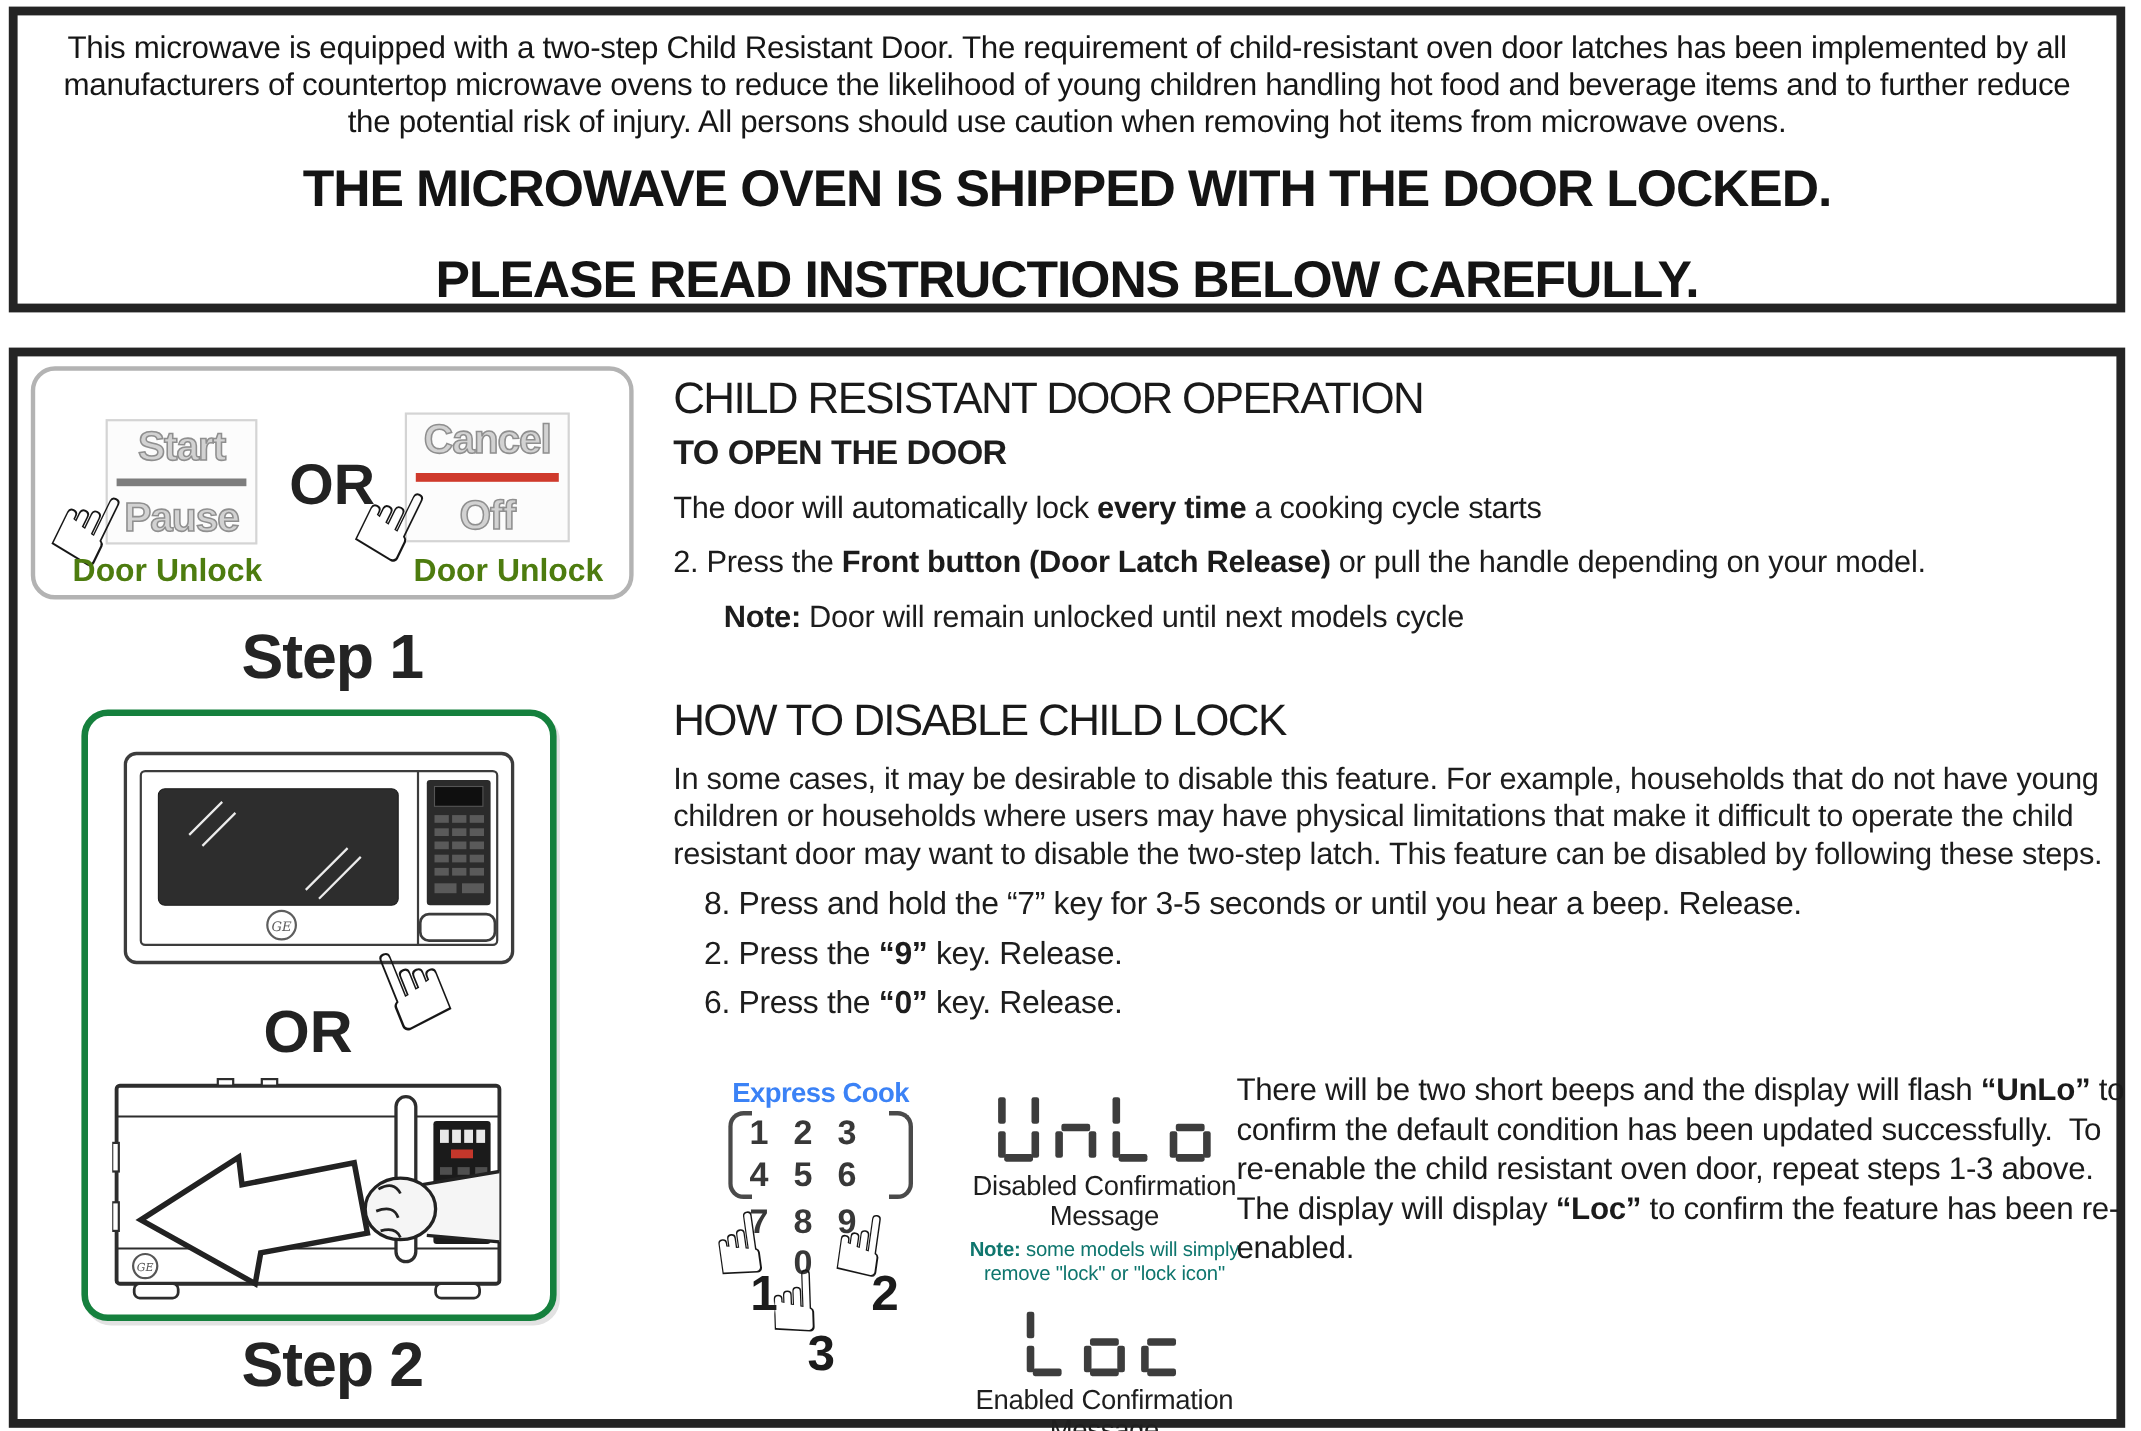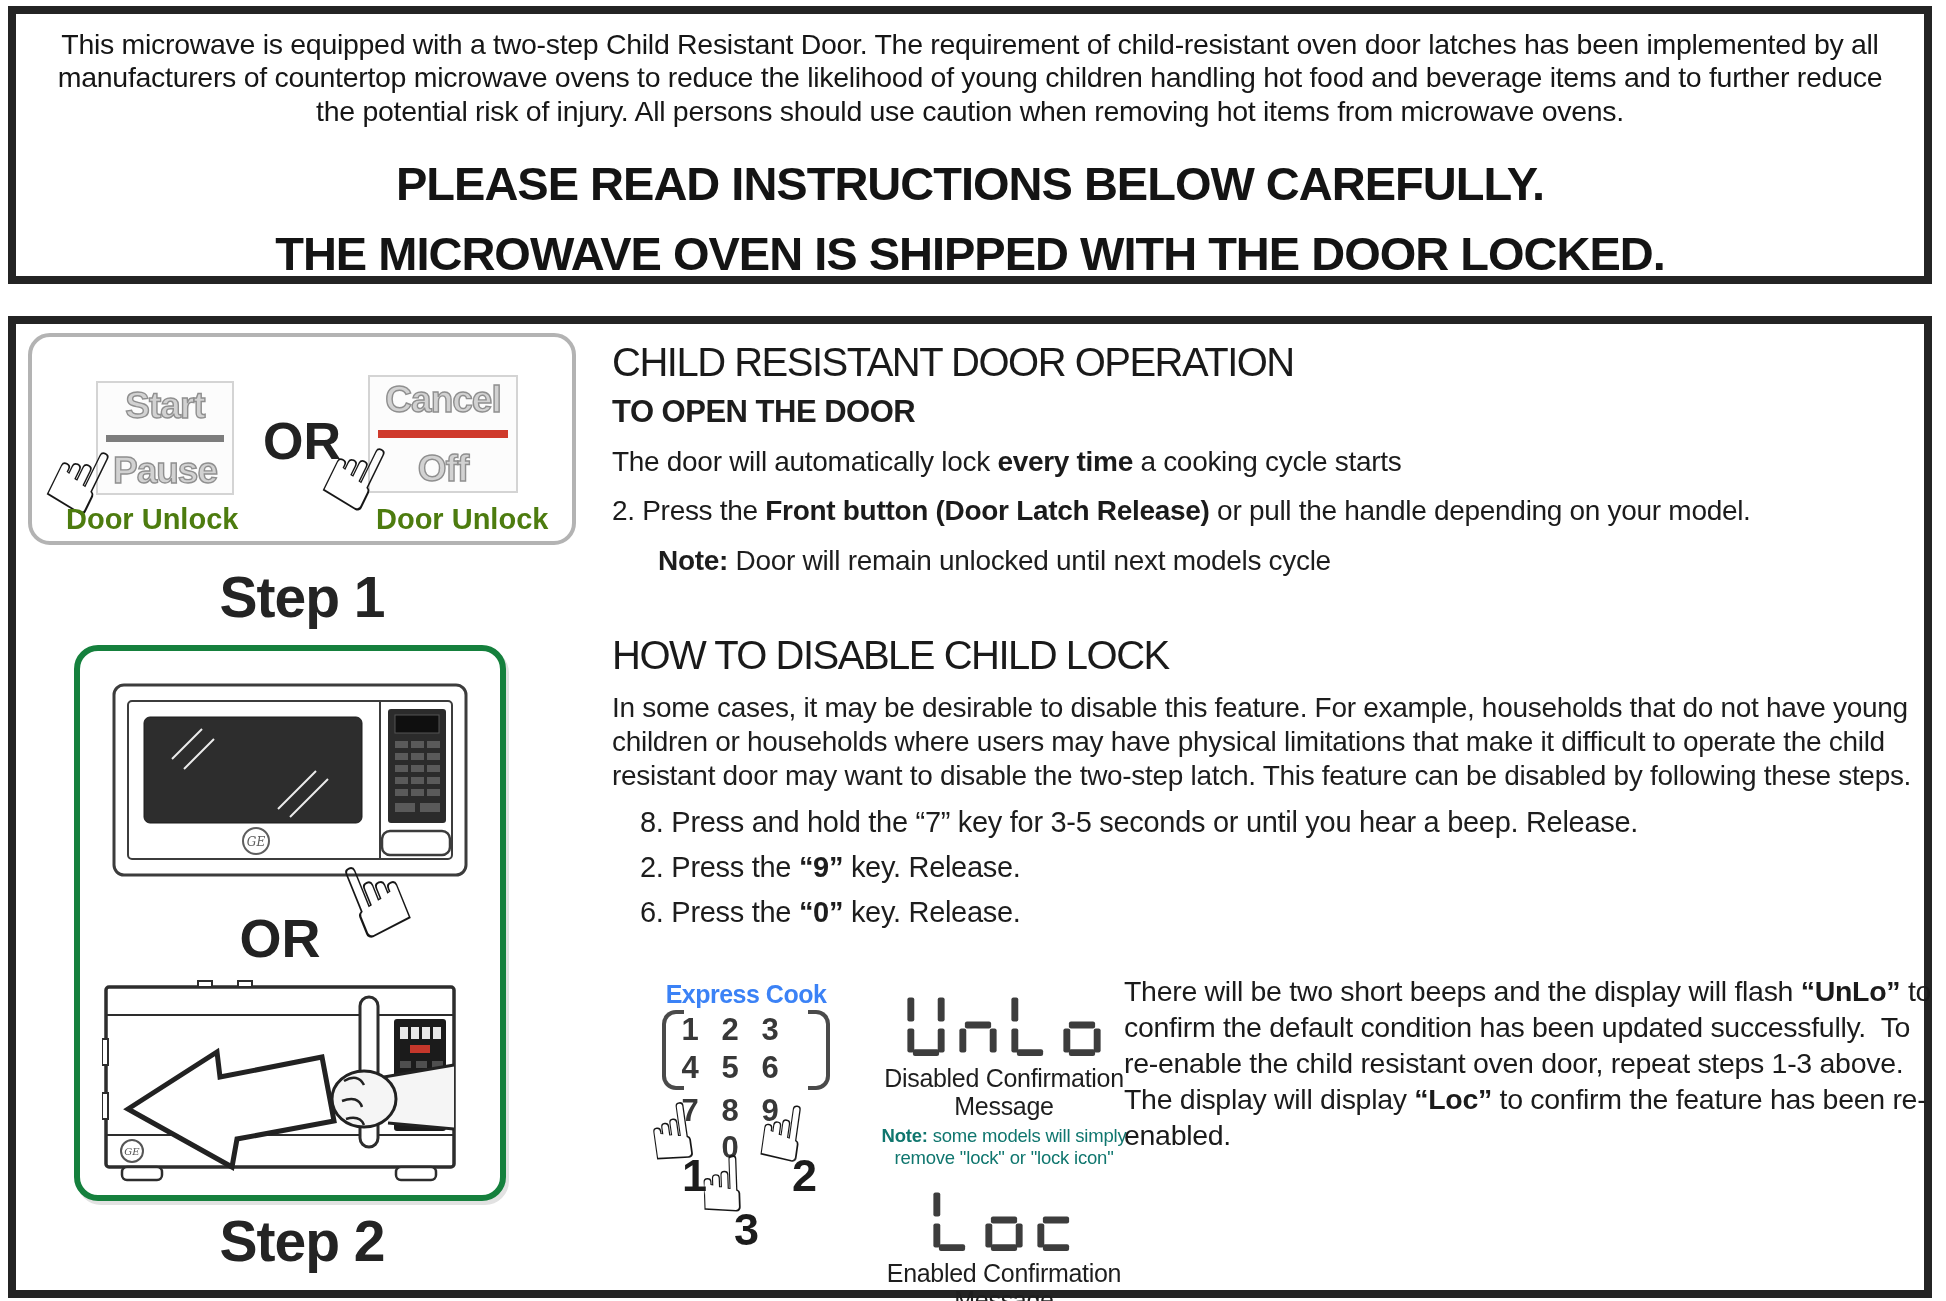--- a/index.html
+++ b/index.html
@@ -120,22 +120,22 @@
   .result-par { position:absolute; left:512px; top:0; width:810px;
     font-size:28.5px; line-height:1.26; letter-spacing:-0.3px; white-space:pre-wrap; color:#1b1b1b; }
 
   svg text { font-family:"DejaVu Serif", serif; }
 </style>
 </head>
 <body>
 
 <div class="top-box">
   <p class="intro">This microwave is equipped with a two-step Child Resistant Door. The requirement of child-resistant oven door latches has been implemented by all manufacturers of countertop microwave ovens to reduce the likelihood of young children handling hot food and beverage items and to further reduce the potential risk of injury. All persons should use caution when removing hot items from microwave ovens.</p>
+  <div class="headline h2-line">THE MICROWAVE OVEN IS SHIPPED WITH THE DOOR LOCKED.</div>
   <div class="headline h1-line">PLEASE READ INSTRUCTIONS BELOW CAREFULLY.</div>
-  <div class="headline h2-line">THE MICROWAVE OVEN IS SHIPPED WITH THE DOOR LOCKED.</div>
 </div>
 
 <div class="main-box">
 
   <div class="step1-panel">
     <div class="key-btn btn-start">
       <span class="kb-label">Start</span>
       <span class="key-line"></span>
       <span class="kb-label">Pause</span>
     </div>

